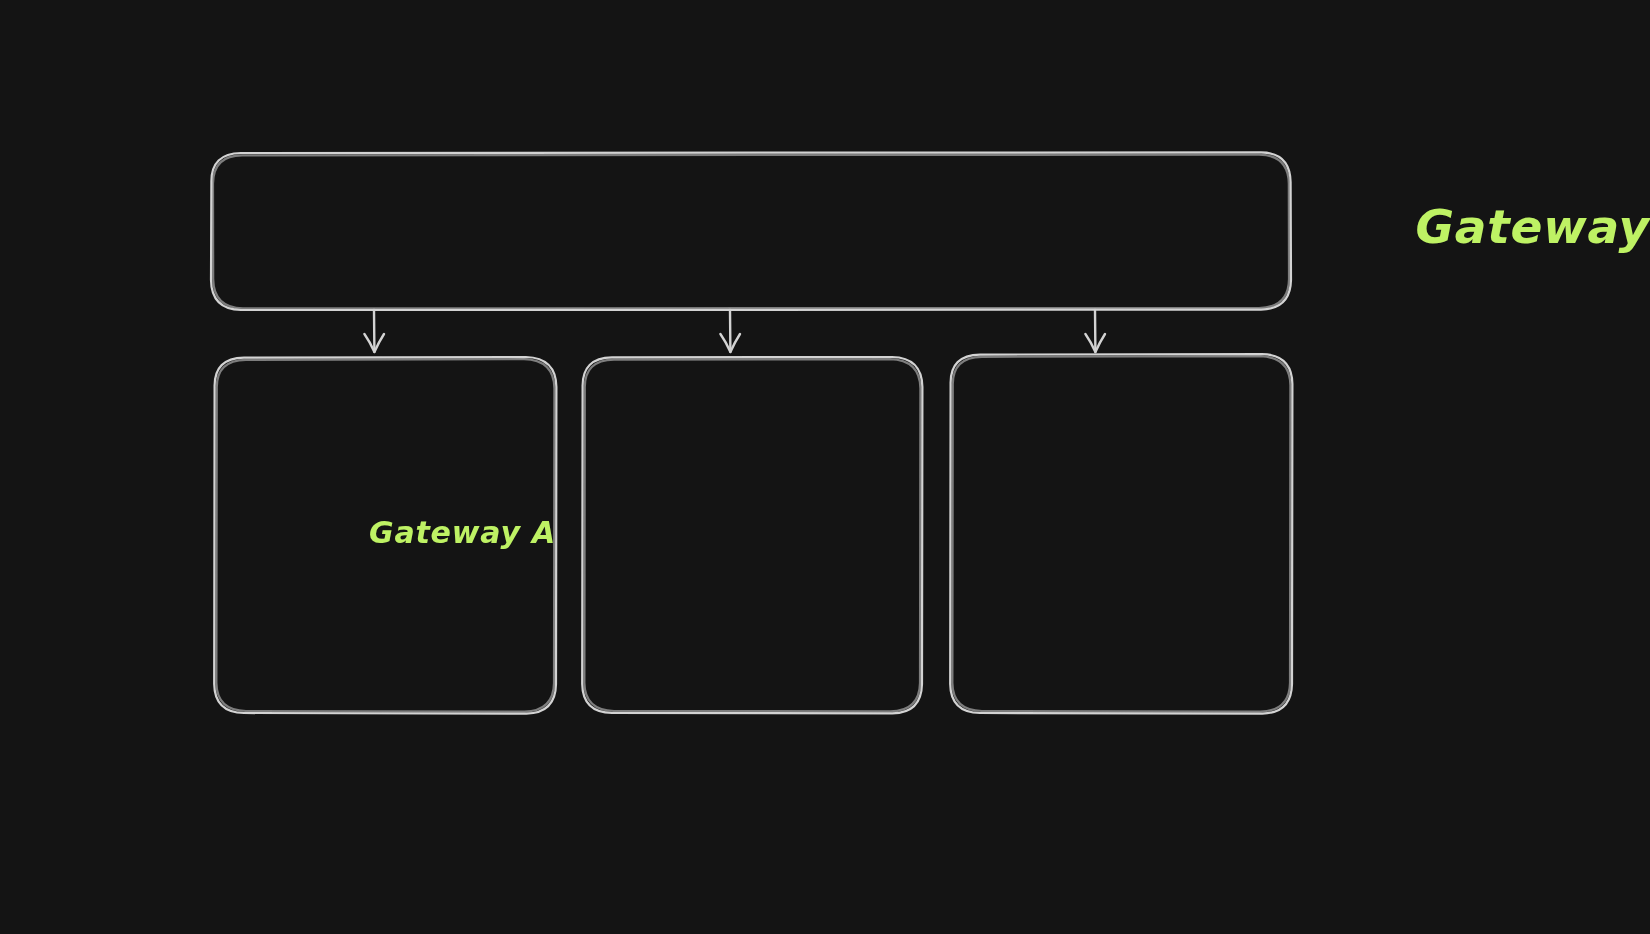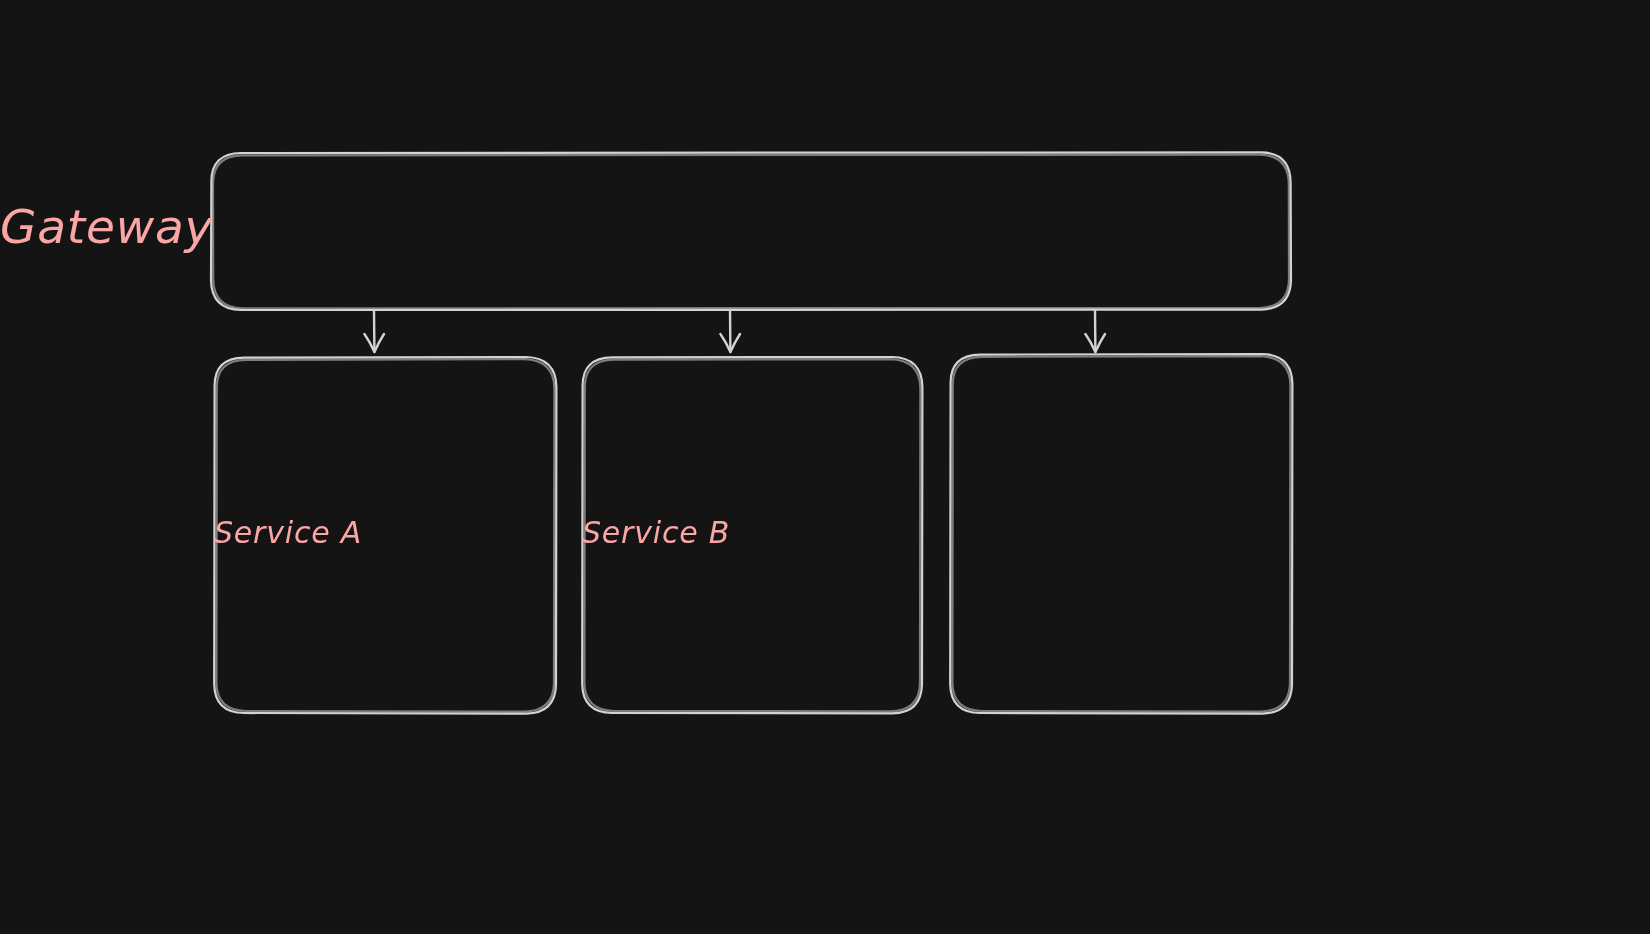--- a/index.html
+++ b/index.html
@@ -21,25 +21,25 @@
   }
   #sketch {
     position: absolute;
     inset: 0;
     width: 1650px;
     height: 934px;
     display: block;
   }
   .node-label {
     position: absolute;
-    text-align: left;
-    color: #fca5a5;
+    text-align: right;
+    color: #bef264;
     font-family: "DejaVu Sans", sans-serif;
     font-style: italic;
-    font-weight: 400;
+    font-weight: 700;
     white-space: nowrap;
     letter-spacing: 0.8px;
     user-select: none;
   }
   .label-gateway {
     font-size: 47px;
     line-height: 47px;
   }
   .label-service {
     font-size: 30px;
@@ -99,23 +99,22 @@
 
     <g fill="none" stroke="#d3d3d3" stroke-width="2.4" stroke-linecap="round" stroke-linejoin="round">
       <path d="M 1095 310 L 1095.4 351"></path>
       <path d="M 1085.4 334 Q 1091 342 1095.4 352"></path>
       <path d="M 1105 334 Q 1099.6 342.4 1095.4 352"></path>
     </g>
   </svg>
 
   <div class="node-label label-gateway" style="left:0; top:203px; width:1650px;">Gateway</div>
 
-  <div class="node-label label-service" style="left:214px; top:518px; width:342px;">Service A</div>
+  <div class="node-label label-service" style="left:214px; top:518px; width:342px;">Gateway A</div>
 
-  <div class="node-label label-service" style="left:582px; top:518px; width:340px;">Service B</div>
 
 
   <div class="hit" style="left:211px; top:152px; width:1080px; height:158px;"></div>
   <div class="hit" style="left:214px; top:357px; width:342px; height:357px;"></div>
   <div class="hit" style="left:582px; top:357px; width:340px; height:357px;"></div>
   <div class="hit" style="left:950px; top:354px; width:342px; height:360px;"></div>
 
 </div>
 
 </body></html>

